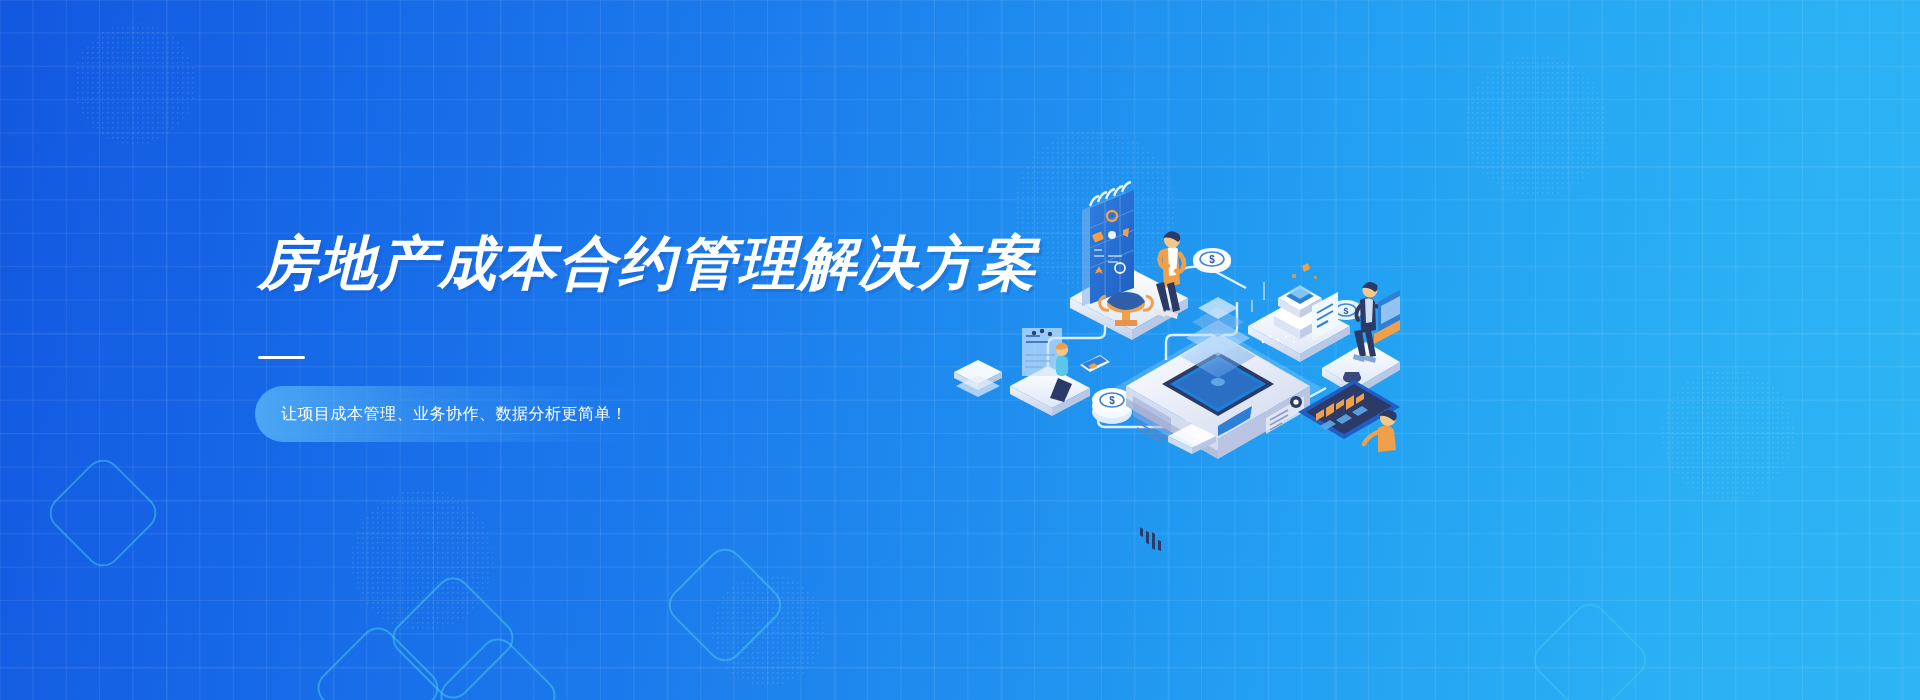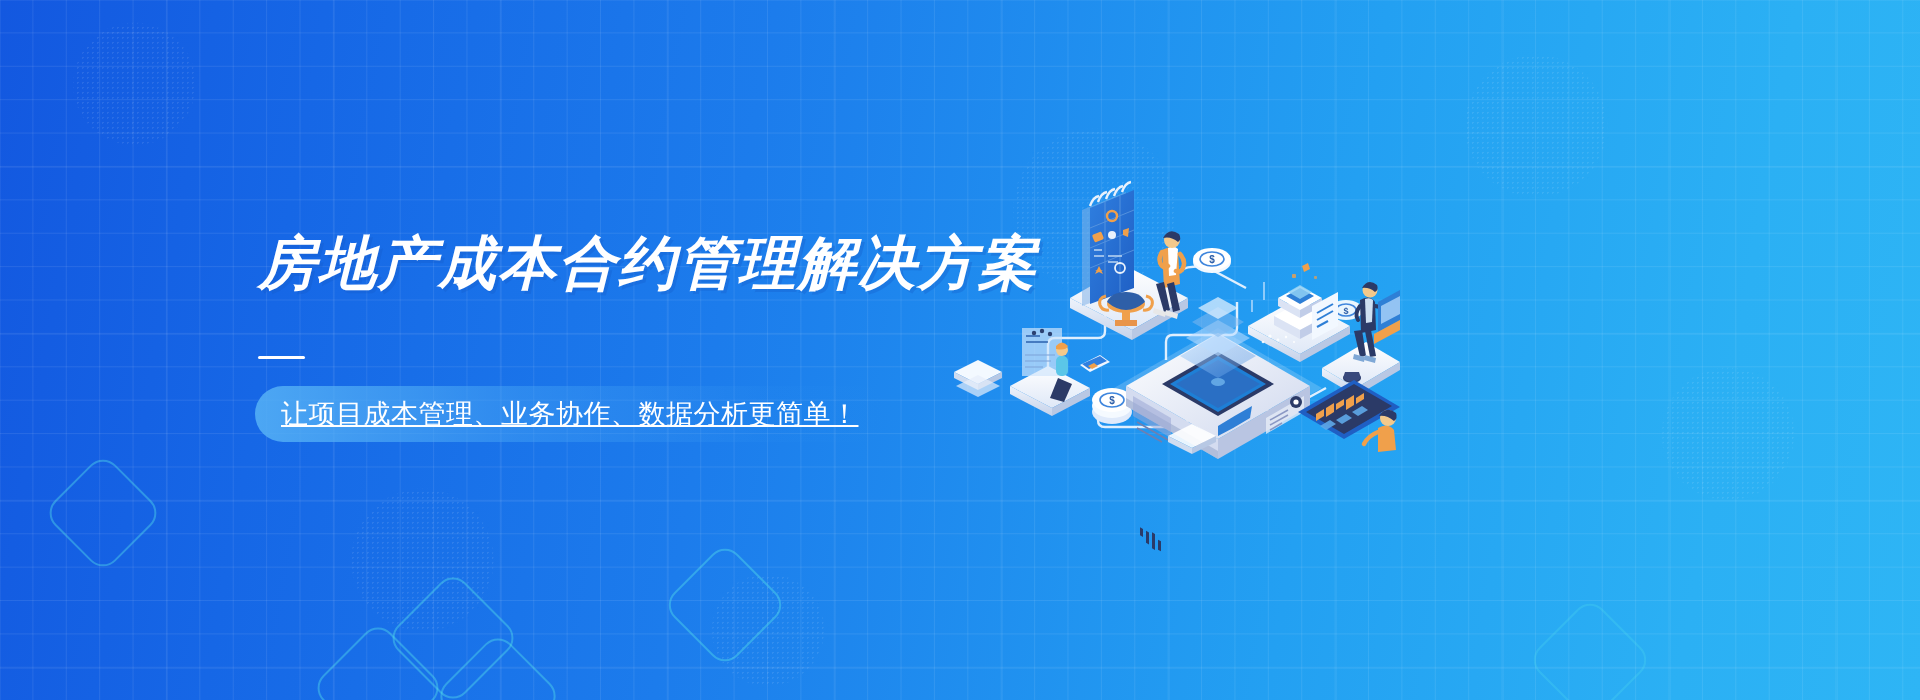--- a/index.html
+++ b/index.html
@@ -72,21 +72,21 @@
     position:absolute;left:258px;top:348px;width:47px;height:3px;
     background:#ffffff;border-radius:2px;
   }
   .pill{
     position:absolute;left:255px;top:378px;height:56px;
     border-radius:28px;display:flex;align-items:center;
     padding:0 30px 0 26px;
     background:linear-gradient(90deg,rgba(86,178,246,.85) 0%,rgba(70,165,245,.45) 42%,rgba(60,160,245,.06) 82%,rgba(60,160,245,0) 100%);
   }
   .pill-text{
-    font-size:27px;color:#ffffff;white-space:nowrap;letter-spacing:.5px;text-decoration:underline;
+    font-size:16px;color:#ffffff;white-space:nowrap;letter-spacing:.5px;
   }
   
   .illus{position:absolute;left:930px;top:150px;width:470px;height:300px;}
   .illus svg{display:block;width:470px;height:300px;overflow:visible;}
 </style>
 </head>
 <body>
 
 <div class="banner">
 

